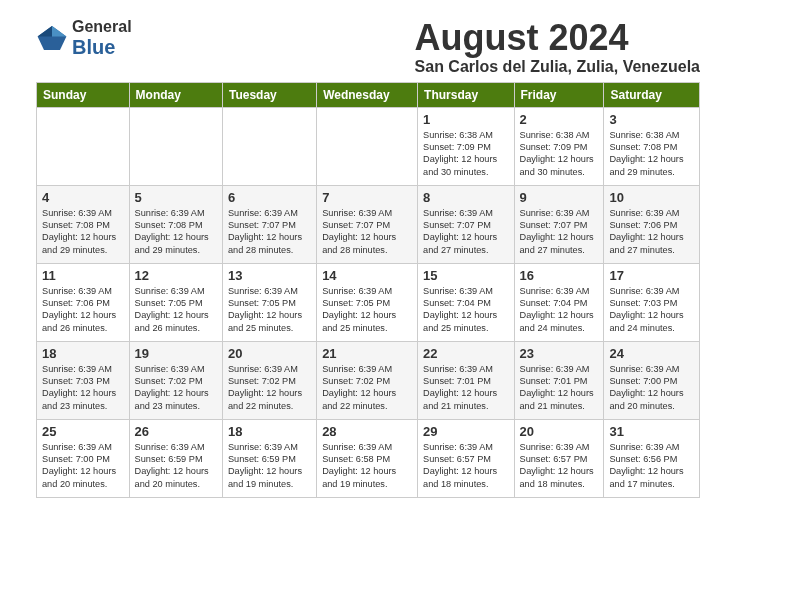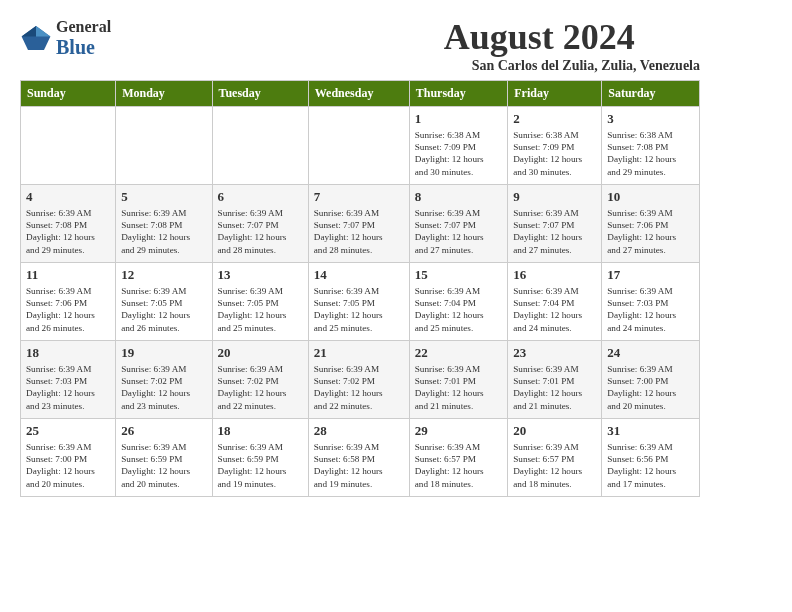--- a/index.html
+++ b/index.html
@@ -5,22 +5,21 @@
     * { margin: 0; padding: 0; box-sizing: border-box; }
     body {
       font-family: Arial, sans-serif;
       background: #fff;
       width: 792px;
       height: 612px;
       overflow: hidden;
     }
     .page {
       width: 720px;
-      padding: 18px 20px 10px 20px;
-      font-family: Liberation Serif, serif;
+      padding: 18px 20px 10px 36px;
     }
     .header-top {
       display: flex;
       align-items: flex-start;
       justify-content: space-between;
       margin-bottom: 4px;
     }
     .logo {
       display: flex;
       align-items: center;
@@ -48,24 +47,23 @@
     .title-block {
       text-align: left;
     }
     .month-year {
       font-size: 36px;
       font-weight: bold;
       color: #333;
       line-height: 1.1;
     }
     .location {
-      font-size: 14px;
+      font-size: 16px;
       color: #333;
       font-weight: bold;
-      margin-left: 28px;
     }
     .calendar {
       width: 100%;
       border-collapse: collapse;
       margin-top: 6px;
     }
     .calendar th {
       background: #4d7c0f;
       color: #fff;
       text-align: left;

